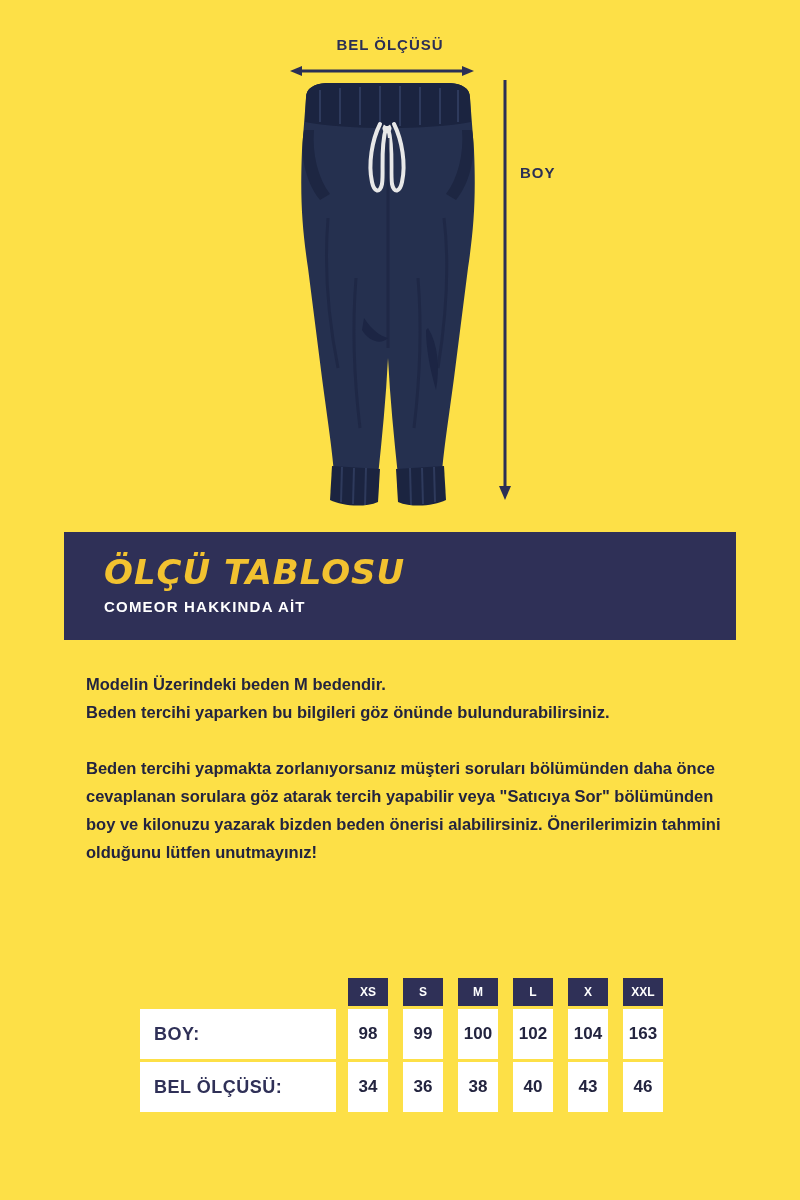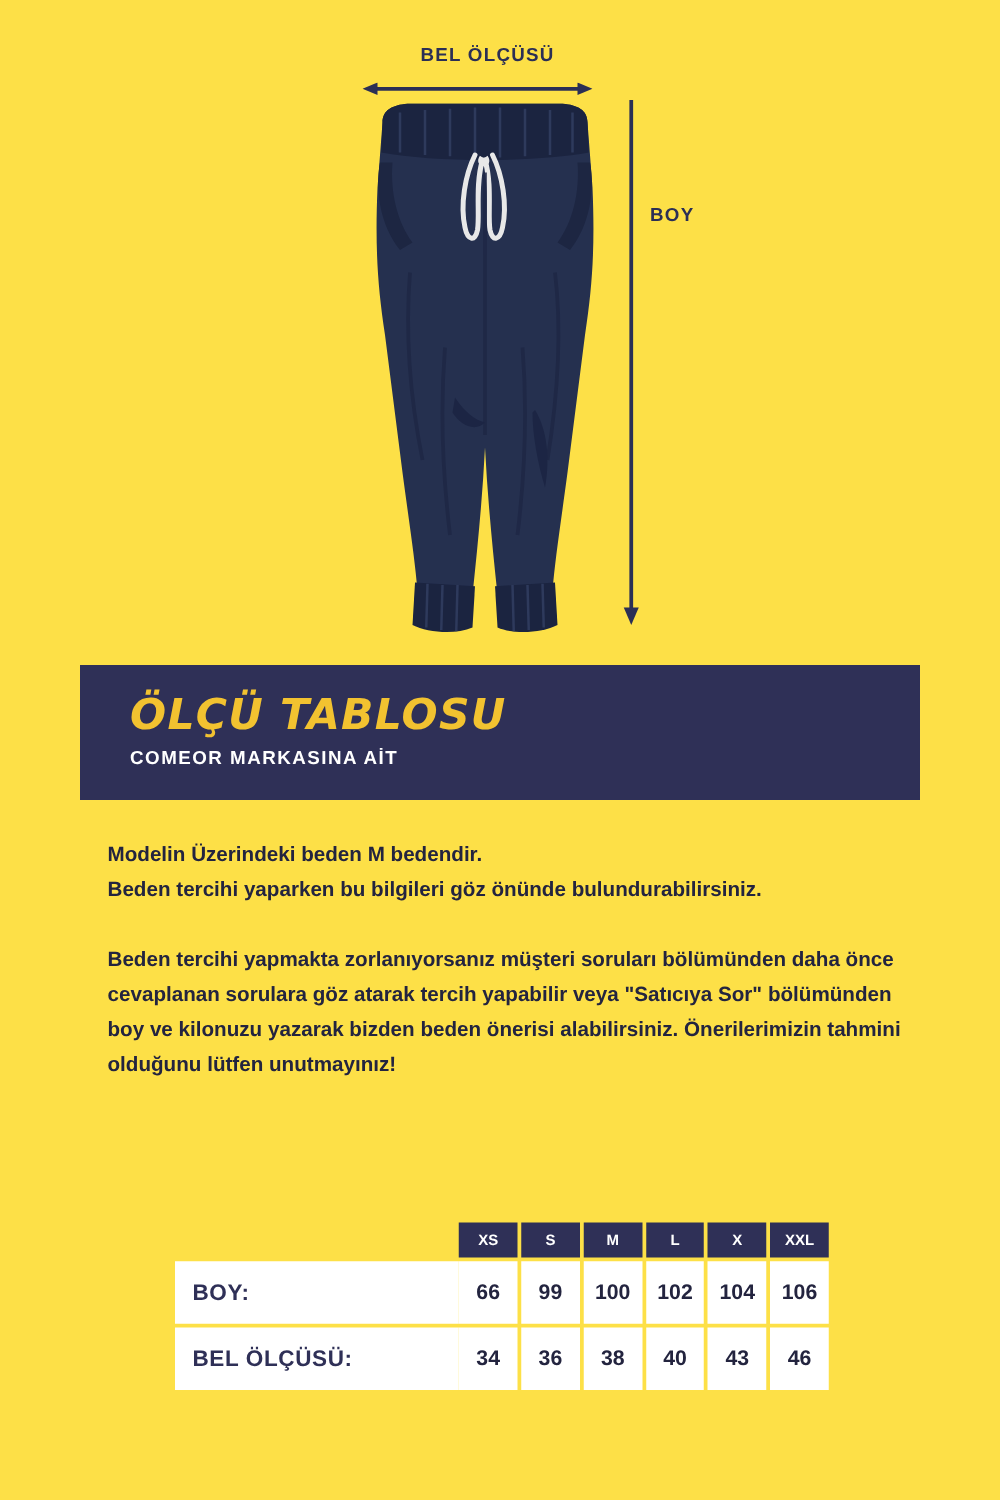--- a/index.html
+++ b/index.html
@@ -95,21 +95,21 @@
     color: #23243f;
   }
   .copy .para2 { margin-top: 28px; }
 
   
   .table {
     position: absolute;
     left: 140px; top: 978px;
     width: 526px;
   }
-  .row { display: flex; align-items: flex-end; }
+  .row { display: flex; align-items: flex-end; gap: 12px; }
   .row-head { margin-bottom: 3px; }
   .label-cell {
     width: 228px;
     background: #ffffff;
     display: flex;
     align-items: center;
     padding-left: 14px;
     font-size: 18px;
     font-weight: bold;
     color: #2f3057;
@@ -224,21 +224,21 @@
         <line x1="98" y1="390" x2="97" y2="427"></line>
         <line x1="142" y1="390" x2="143" y2="427"></line>
         <line x1="154" y1="390" x2="155" y2="426"></line>
         <line x1="166" y1="389" x2="167" y2="424"></line>
       </g>
     </svg>
   </div>
 
   <div class="banner">
     <div class="banner-title">ÖLÇÜ TABLOSU</div>
-    <div class="banner-sub">COMEOR MARKASINA AİT</div>
+    <div class="banner-sub">COMEOR HAKKINDA AİT</div>
   </div>
 
   <div class="copy">
     <p>Modelin Üzerindeki beden M bedendir.</p>
     <p>Beden tercihi yaparken bu bilgileri göz önünde bulundurabilirsiniz.</p>
     <p class="para2">Beden tercihi yapmakta zorlanıyorsanız müşteri soruları bölümünden daha önce cevaplanan sorulara göz atarak tercih yapabilir veya "Satıcıya Sor" bölümünden boy ve kilonuzu yazarak bizden beden önerisi alabilirsiniz. Önerilerimizin tahmini olduğunu lütfen unutmayınız!</p>
   </div>
 
   <div class="table">
     <div class="row row-head">
@@ -246,26 +246,26 @@
       <div class="hcell">XS</div>
       <div class="hcell">S</div>
       <div class="hcell">M</div>
       <div class="hcell">L</div>
       <div class="hcell">X</div>
       <div class="hcell">XXL</div>
     </div>
 
     <div class="row row-data">
       <div class="label-cell">BOY:</div>
-      <div class="dcell">66</div>
+      <div class="dcell">98</div>
       <div class="dcell">99</div>
       <div class="dcell">100</div>
       <div class="dcell">102</div>
       <div class="dcell">104</div>
-      <div class="dcell">106</div>
+      <div class="dcell">163</div>
     </div>
 
     <div class="row row-data">
       <div class="label-cell">BEL ÖLÇÜSÜ:</div>
       <div class="dcell">34</div>
       <div class="dcell">36</div>
       <div class="dcell">38</div>
       <div class="dcell">40</div>
       <div class="dcell">43</div>
       <div class="dcell">46</div>

